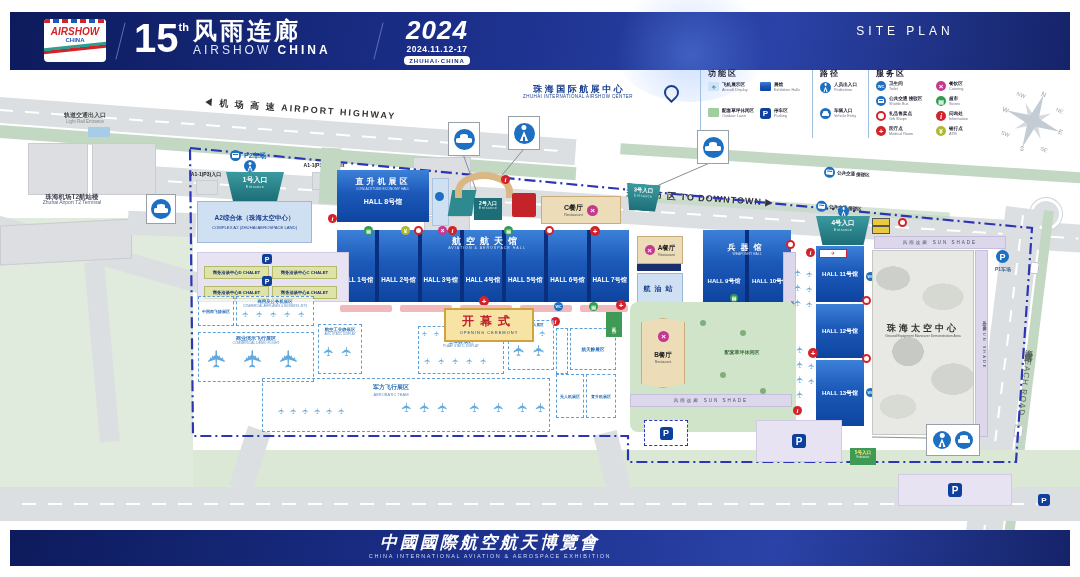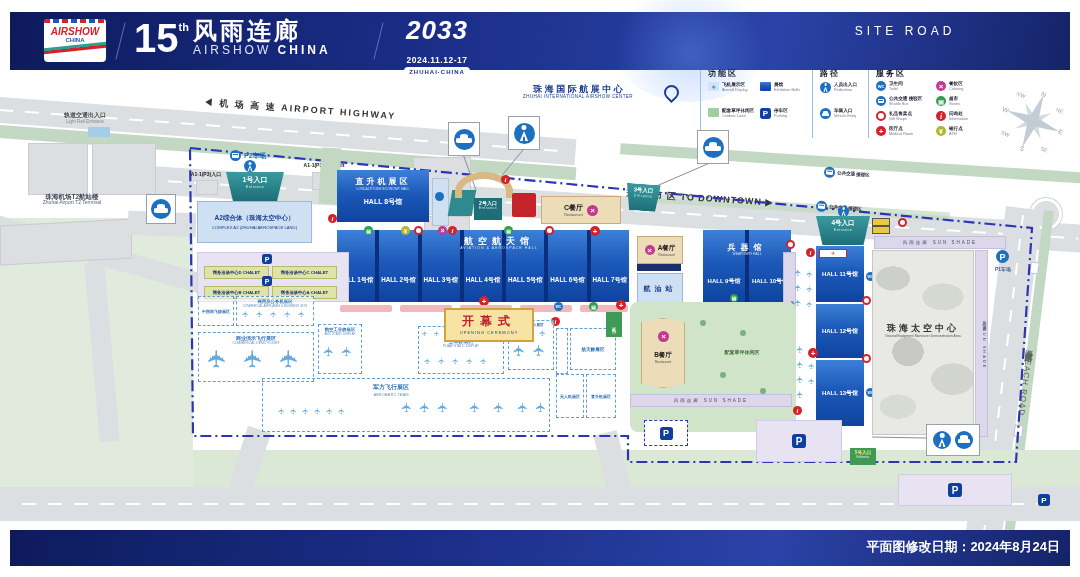--- a/index.html
+++ b/index.html
@@ -69,28 +69,28 @@
     <span style="display:inline-block;margin-left:4px">
       <span style="display:block;font-size:24px;font-weight:bold;letter-spacing:3px;line-height:1.05">风雨连廊</span>
       <span style="display:block;font-size:12px;letter-spacing:3px;line-height:1.2">
         <span style="font-weight:normal;color:#dfe6ff">AIRSHOW</span>
         <span style="font-weight:bold">CHINA</span>
       </span>
     </span>
   </div>
   <div class="abs" style="left:368px;top:10px;width:1px;height:38px;background:#5a6fc0;transform:rotate(14deg)"></div>
   <div class="abs" style="left:384px;top:5px;width:86px;text-align:center;color:#fff">
-    <div style="font-size:26px;font-weight:bold;font-style:italic;letter-spacing:1px;line-height:1">2033</div>
-    <div style="font-size:8.5px;font-weight:bold;letter-spacing:.5px;margin-top:12px">2024.11.12-17</div>
+    <div style="font-size:26px;font-weight:bold;font-style:italic;letter-spacing:1px;line-height:1">2024</div>
+    <div style="font-size:8.5px;font-weight:bold;letter-spacing:.5px;margin-top:1px">2024.11.12-17</div>
     <div style="margin:2px auto 0;width:66px;height:9px;background:#fff;border-radius:4px;display:flex;align-items:center;justify-content:center">
       <span style="font-size:6px;font-weight:bold;color:#1b2f8a;letter-spacing:1px">ZHUHAI·CHINA</span>
     </div>
   </div>
   <div class="abs" style="left:790px;top:11px;width:210px;text-align:center;color:#fff">
-    <div style="font-size:12px;letter-spacing:4px;margin-top:1px">SITE ROAD</div>
+    <div style="font-size:12px;letter-spacing:4px;margin-top:1px">SITE PLAN</div>
   </div>
 </div>
 
 <div class="abs road" style="left:-12px;top:96px;width:590px;height:26px;transform:rotate(4.2deg);transform-origin:left top">
   <div class="dash-center"></div>
 </div>
 <div class="abs green" style="left:-12px;top:124px;width:590px;height:13px;transform:rotate(4.2deg);transform-origin:left top"></div>
 <div class="t" style="left:120px;top:104px;width:360px;font-size:9px;font-weight:bold;color:#333;letter-spacing:2px;transform:rotate(4.2deg)">◀ 机 场 高 速    AIRPORT HIGHWAY</div>
 
 <div class="abs road" style="left:150px;top:166px;width:950px;height:28px;transform:rotate(3.6deg);transform-origin:left top">
@@ -347,21 +347,21 @@
     </div>
   <div class="hallbg" style="flex:1;display:flex;align-items:center;justify-content:center;padding-top:28px">
       <span class="hall-label" style="font-size:6.3px">HALL 5号馆</span>
     </div>
   <div class="hallbg" style="flex:1;display:flex;align-items:center;justify-content:center;padding-top:28px">
       <span class="hall-label" style="font-size:6.3px">HALL 6号馆</span>
     </div>
   <div class="hallbg" style="flex:1;display:flex;align-items:center;justify-content:center;padding-top:28px">
       <span class="hall-label" style="font-size:6.3px">HALL 7号馆</span>
     </div>
-  <div class="t" style="left:16px;top:6px;width:100%;color:#fff;pointer-events:none">
+  <div class="t" style="left:4px;top:6px;width:100%;color:#fff;pointer-events:none">
     <span style="display:block;font-size:9px;font-weight:bold;letter-spacing:5px">航空航天馆</span>
     <span style="display:block;font-size:3.6px;color:#cfe0ff;letter-spacing:1px">AVIATION &amp; AEROSPACE HALL</span>
   </div>
 </div>
 <div class="ic stores" style="left:364px;top:226px;width:9px;height:9px;font-size:5px">
     <span>▤</span>
   </div>
 <div class="ic atm" style="left:401px;top:226px;width:9px;height:9px;font-size:6px">
     <span>¥</span>
   </div>
@@ -649,14 +649,17 @@
 <div class="abs lav" style="left:898px;top:474px;width:112px;height:30px;display:flex;align-items:center;justify-content:center">
   <span class="psq" style="position:relative;width:14px;height:14px;font-size:10px">
       <span>P</span>
     </span>
 </div>
 <div class="psq" style="left:1038px;top:494px;width:12px;height:12px;font-size:8px">
     <span>P</span>
   </div>
 
 <div class="abs bar" style="left:10px;top:530px;width:1060px;height:36px">
-  <div class="t" style="left:790px;top:10px;width:260px;font-size:13px;font-weight:bold;color:#fff;text-align:right">平面图修改日期：2024年8月24日</div>
+  <div class="t" style="left:330px;top:3px;width:300px">
+    <span style="display:block;font-family:'DejaVu Serif',serif;font-style:italic;font-size:17px;font-weight:bold;color:#fff;letter-spacing:3px">中國國際航空航天博覽會</span>
+    <span style="display:block;font-size:5.5px;color:#cdd9f5;letter-spacing:1.6px;margin-top:1px">CHINA INTERNATIONAL AVIATION &amp; AEROSPACE EXHIBITION</span>
+  </div>
 </div>
 
 </body></html>

